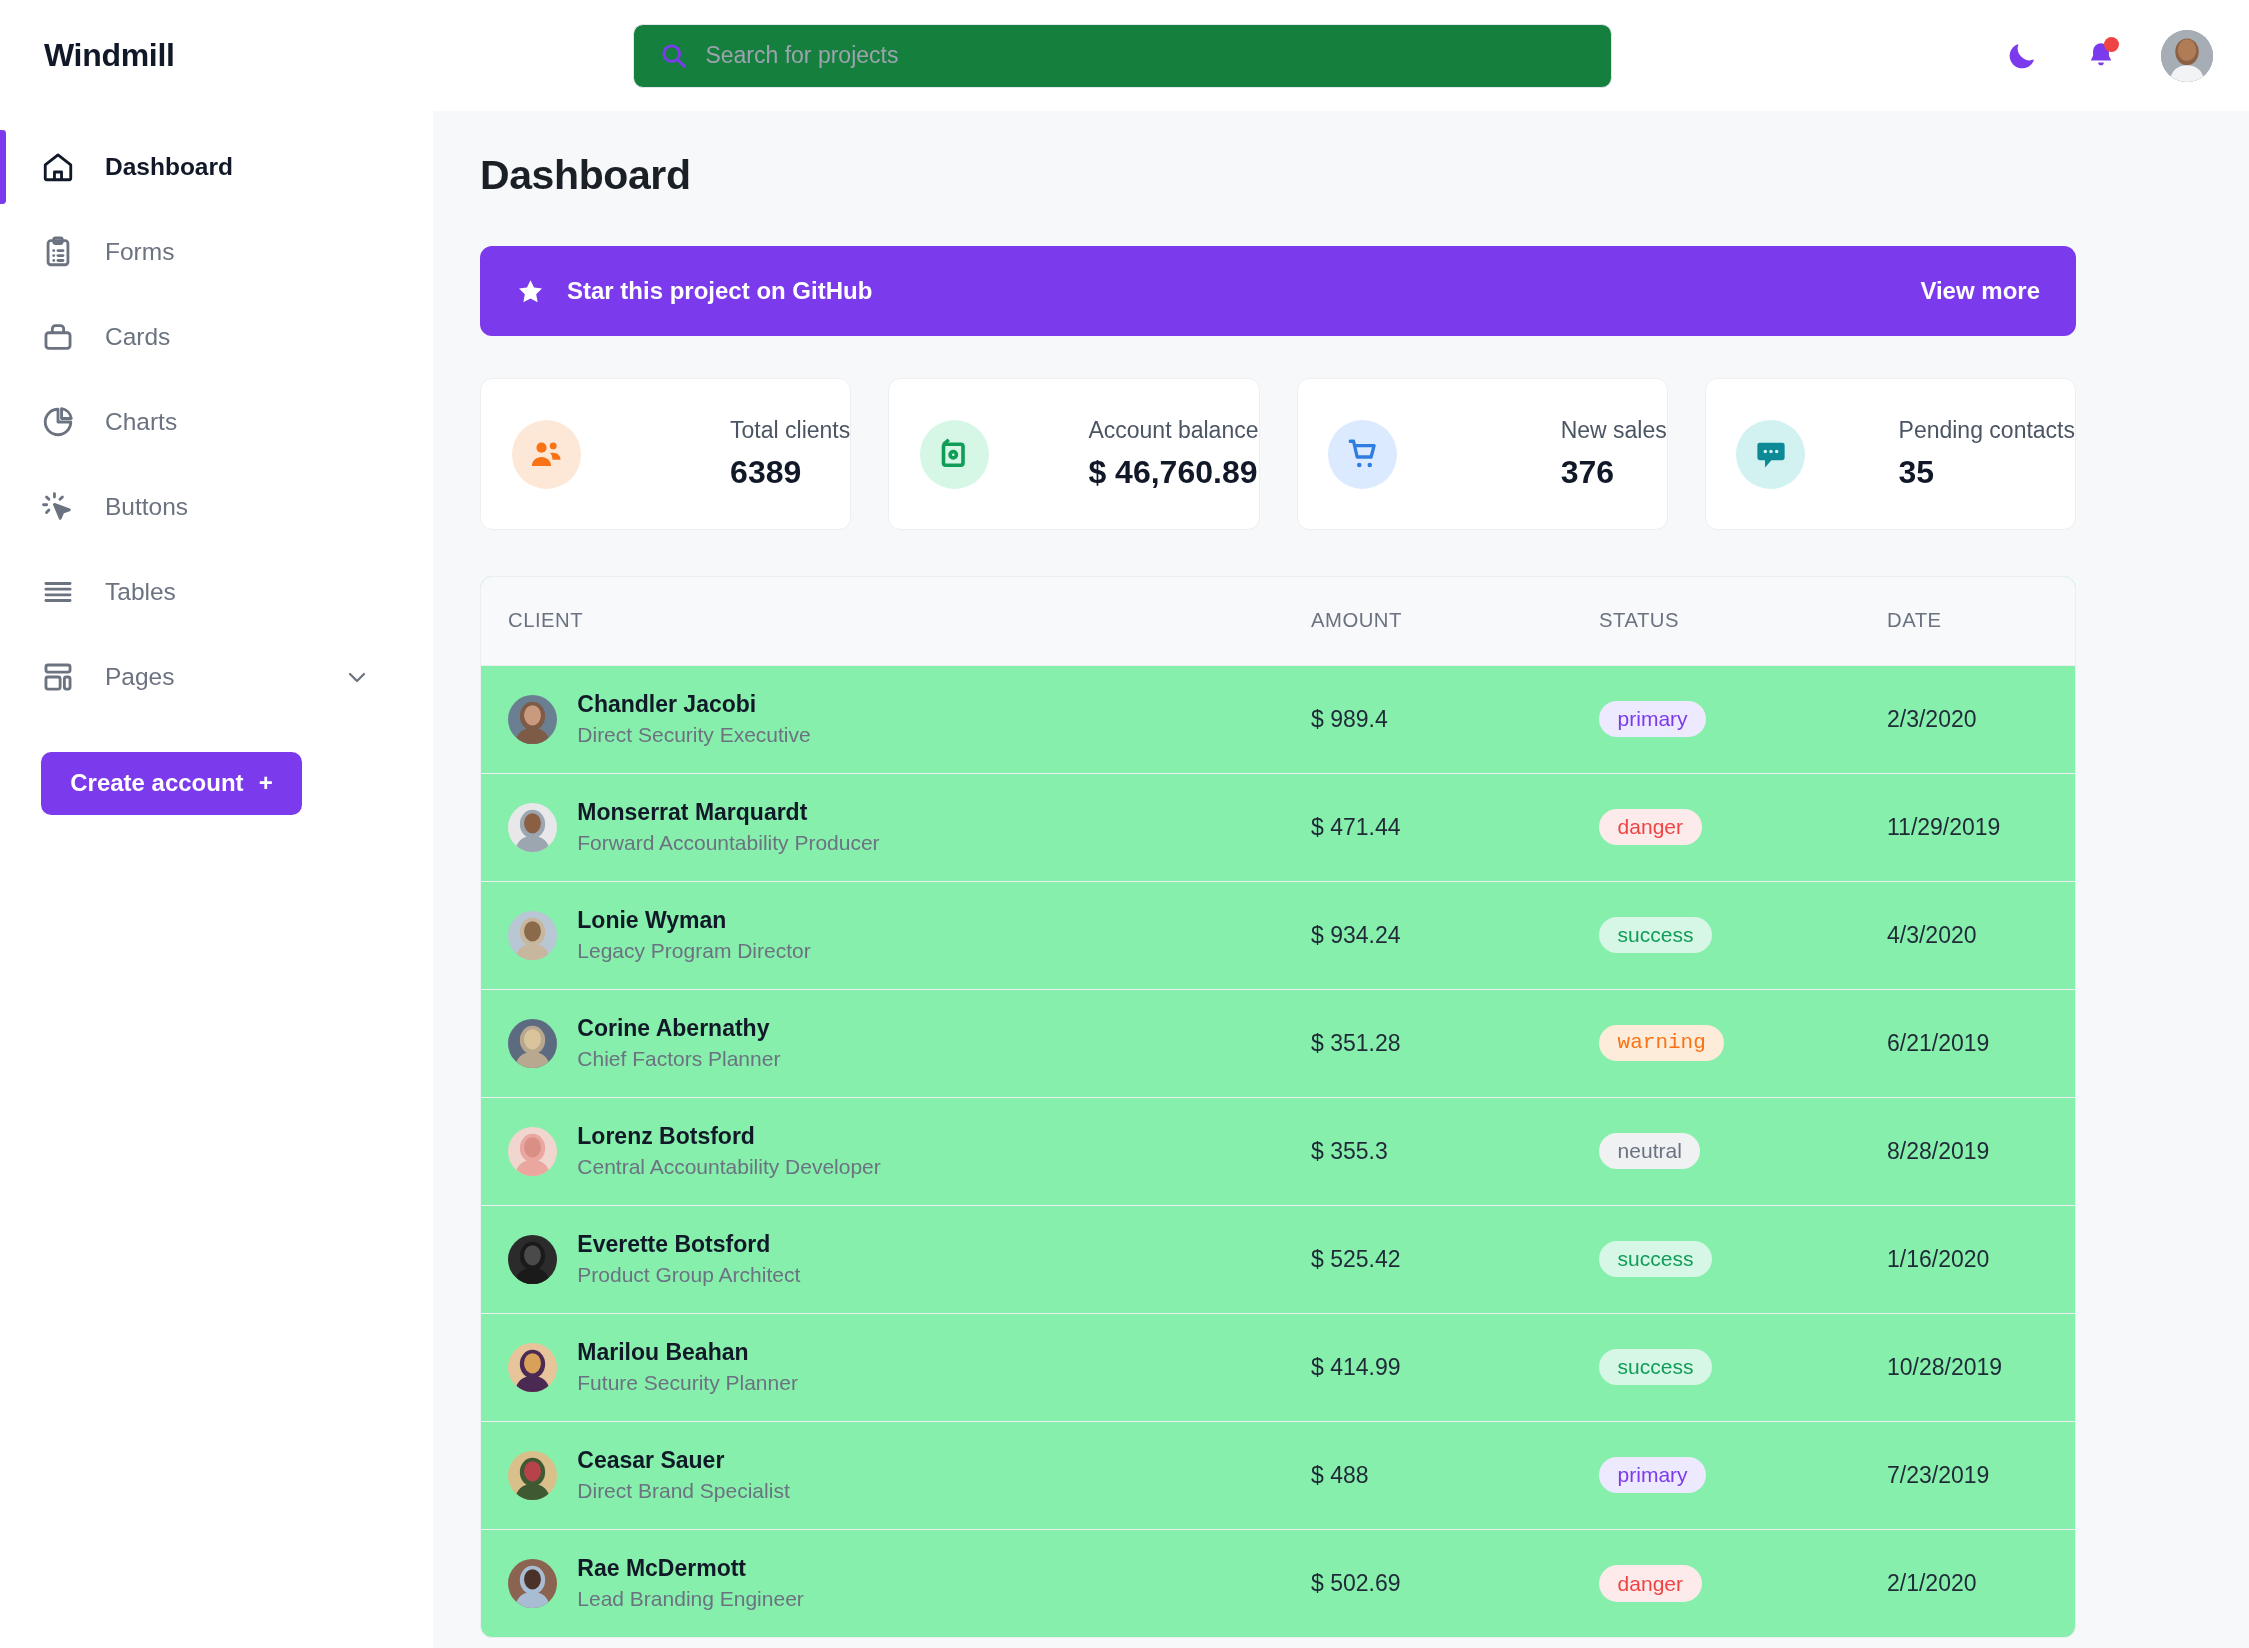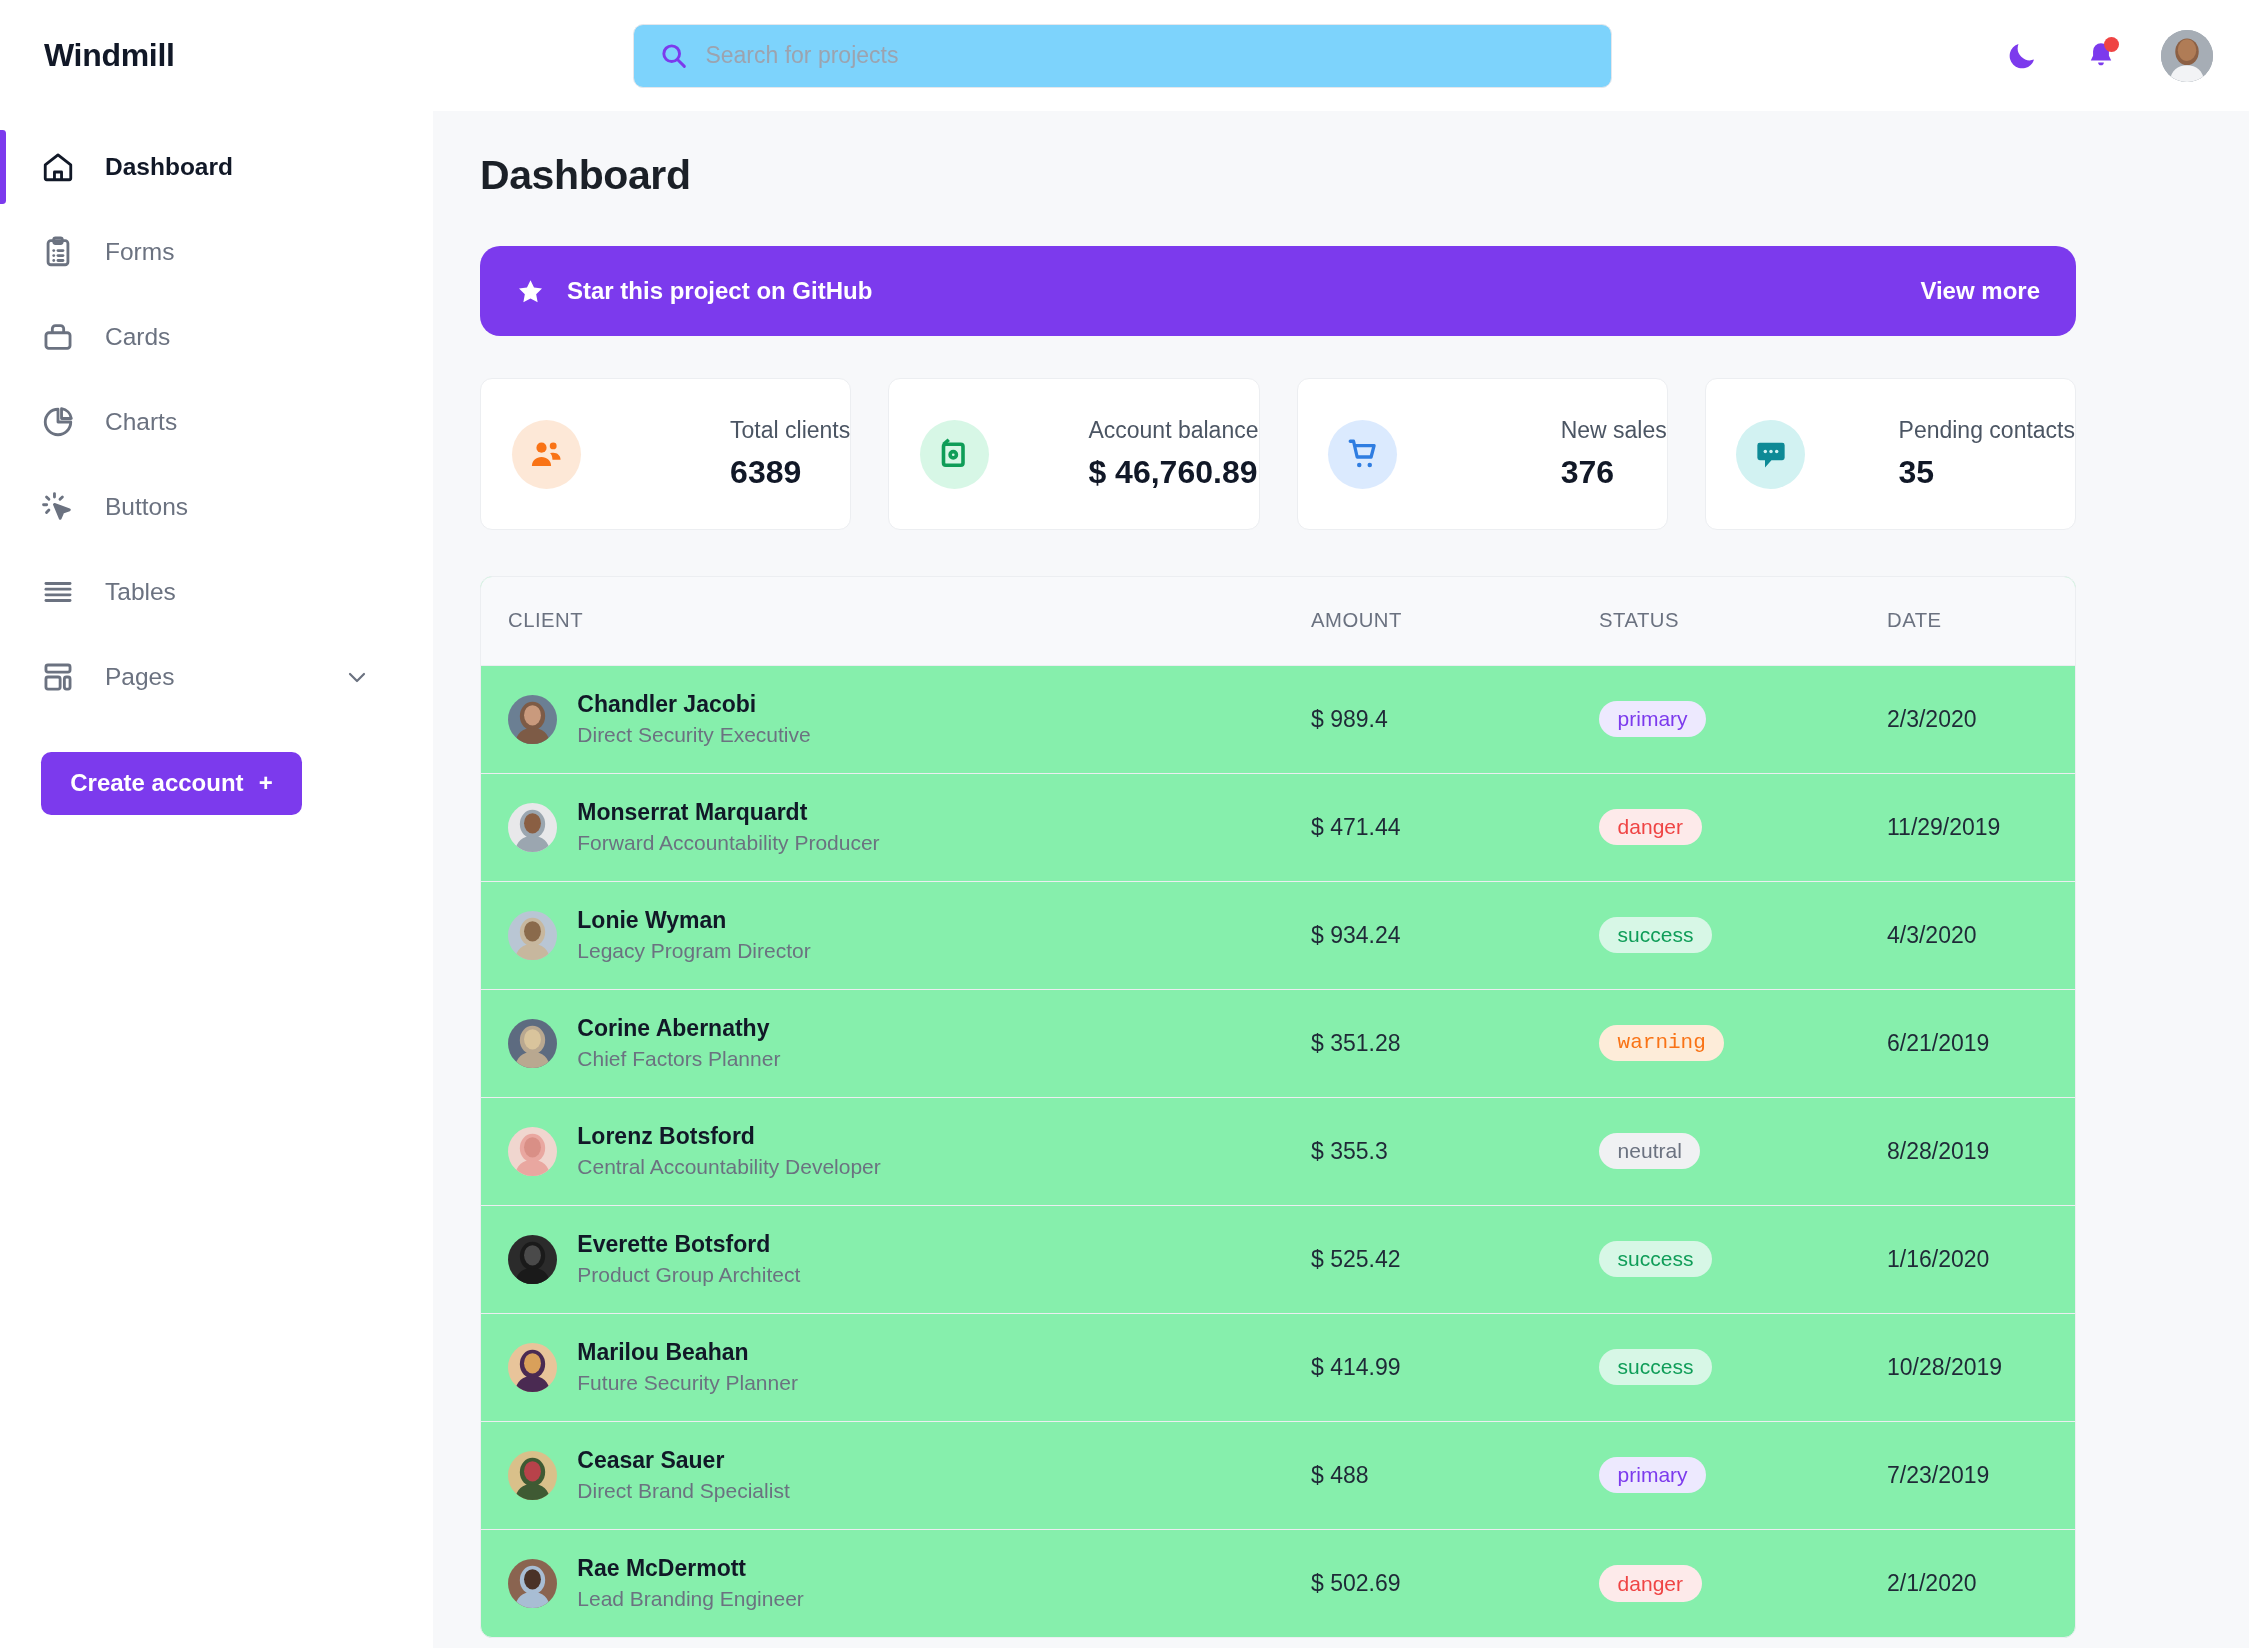--- a/index.html
+++ b/index.html
@@ -22,21 +22,21 @@
     width: 433px; flex: 0 0 433px;
     padding-left: 44px;
     font-size: 32px; font-weight: bold; color: #111827;
     letter-spacing: -0.3px;
   }
   .search-wrap {
     width: 979px; flex: 0 0 979px;
     margin-left: 200px;
     height: 64px;
     border: 1.7px solid #e4e7ec; border-radius: 10.2px;
-    background: #7dd3fc;
+    background: #15803d;
     display: flex; align-items: center;
     padding: 0 25.4px;
   }
   .search-icon { width: 29px; height: 29px; flex: 0 0 29px; margin-right: 17px; display:block; }
   .search-input {
     border: none; outline: none; background: transparent;
     font-family: "Liberation Sans", sans-serif;
     font-size: 23px; color: #111827; width: 100%;
   }
   .search-input::placeholder { color: #9ca3af; }
@@ -90,21 +90,21 @@
     flex: 1 1 auto; min-width: 0;
     background: #F7F8FA;
     padding: 41px 174px 0 47px;
     overflow: hidden;
   }
   .page-title { font-size: 41px; font-weight: bold; color: #1b2027; letter-spacing: -0.4px; }
 
   .banner {
     margin-top: 47px;
     height: 90px;
-    background: #7C3AED; border-radius: 20px;
+    background: #7C3AED; border-radius: 12px;
     display: flex; align-items: center; justify-content: space-between;
     padding: 8px 36px;
     cursor: pointer;
   }
   .banner-left { display: flex; align-items: center; gap: 22px; }
   .banner-star { width: 29px; height: 29px; display: block; color: #fff; }
   .banner-text { color: #fff; font-size: 24px; font-weight: bold; }
   .banner-link { color: #fff; font-size: 24px; font-weight: bold; cursor: pointer; }
 
   .stats { margin-top: 42px; display: flex; gap: 37px; }

